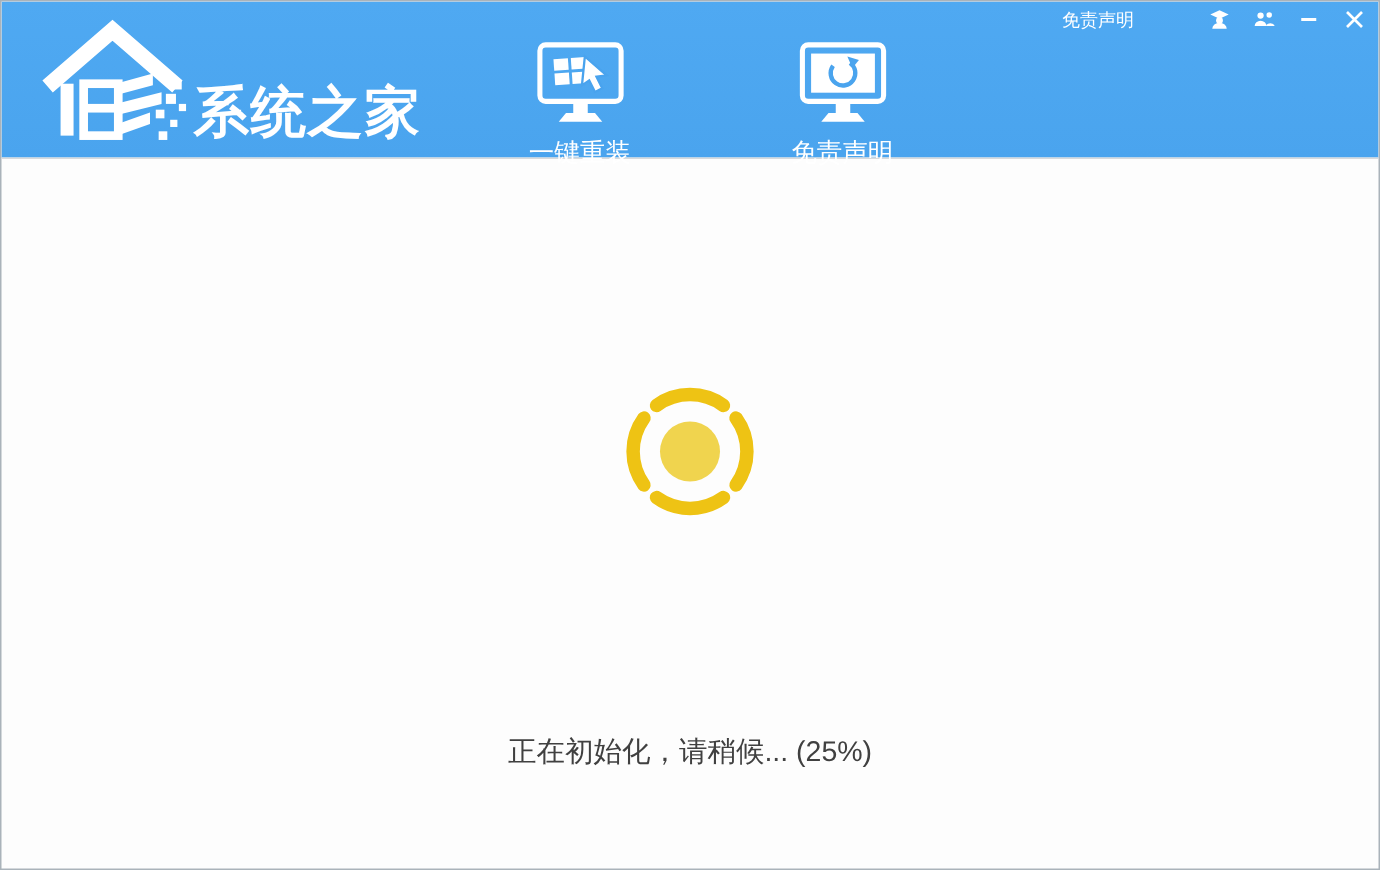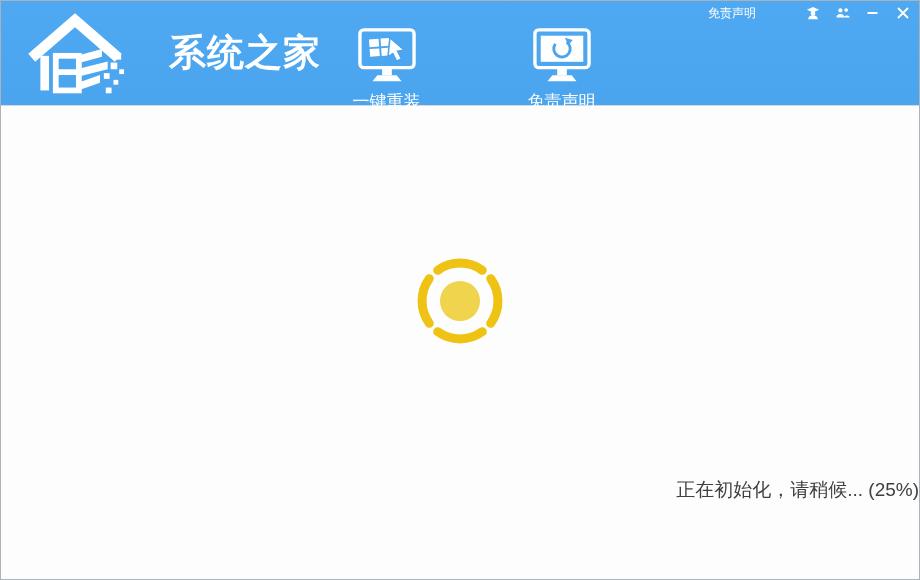--- a/index.html
+++ b/index.html
@@ -9,21 +9,21 @@
     border:1px solid #aab3ba;
     font-family:"Liberation Sans","DejaVu Sans",sans-serif;
     overflow:hidden;
   }
   
   .header{
     position:absolute;top:0;left:0;right:0;height:104px;
     background:linear-gradient(180deg,#4fa9f2 0%,var(--header-blue,#4aa4ee) 100%);
     border-bottom:1px solid #d7dadc;
   }
-  .logo{position:absolute;left:24px;top:6px;display:flex;align-items:center;gap:40px;}
+  .logo{position:absolute;left:24px;top:6px;display:flex;align-items:flex-end;}
   .logo-icon svg{display:block;width:100px;height:88px;}
   .logo-text{margin-left:4px;margin-top:4px;}
   .brand{color:#fff;font-size:37px;font-weight:bold;letter-spacing:1px;line-height:1.05;white-space:nowrap;}
   .subtitle{display:flex;align-items:center;margin-top:4px;color:#fff;}
   .subtitle .line{width:27px;height:2px;background:#fff;flex:none;}
   .subtitle .sub-text{font-size:13px;letter-spacing:9px;margin:0 2px 0 11px;white-space:nowrap;}
   
   .tabs{position:absolute;left:298px;top:16px;height:136px;display:flex;font-family:Liberation Serif, serif;}
   .tab{
     width:175px;height:104px;box-sizing:border-box;cursor:pointer;
@@ -39,21 +39,21 @@
   .disclaimer{color:#fff;font-size:12px;cursor:pointer;margin-right:34px;white-space:nowrap;}
   .tb-btn{width:15px;height:15px;margin-left:15px;cursor:pointer;display:flex;align-items:center;justify-content:center;}
   .tb-btn svg{display:block;width:14px;height:14px;}
   
   .spinner{
     position:absolute;left:50%;top:254px;width:92px;height:92px;margin-left:-46px;
     animation:spin 1.4s linear infinite;
   }
   @keyframes spin{to{transform:rotate(360deg)}}
   .status{
-    position:absolute;left:0;right:0;top:476px;text-align:right;
+    position:absolute;left:0;right:0;top:487px;text-align:center;
     font-size:19px;color:var(--status-text,#404040);
   }
 </style>
 </head>
 <body>
 
 <div class="window">
 
   <div class="header">
 

